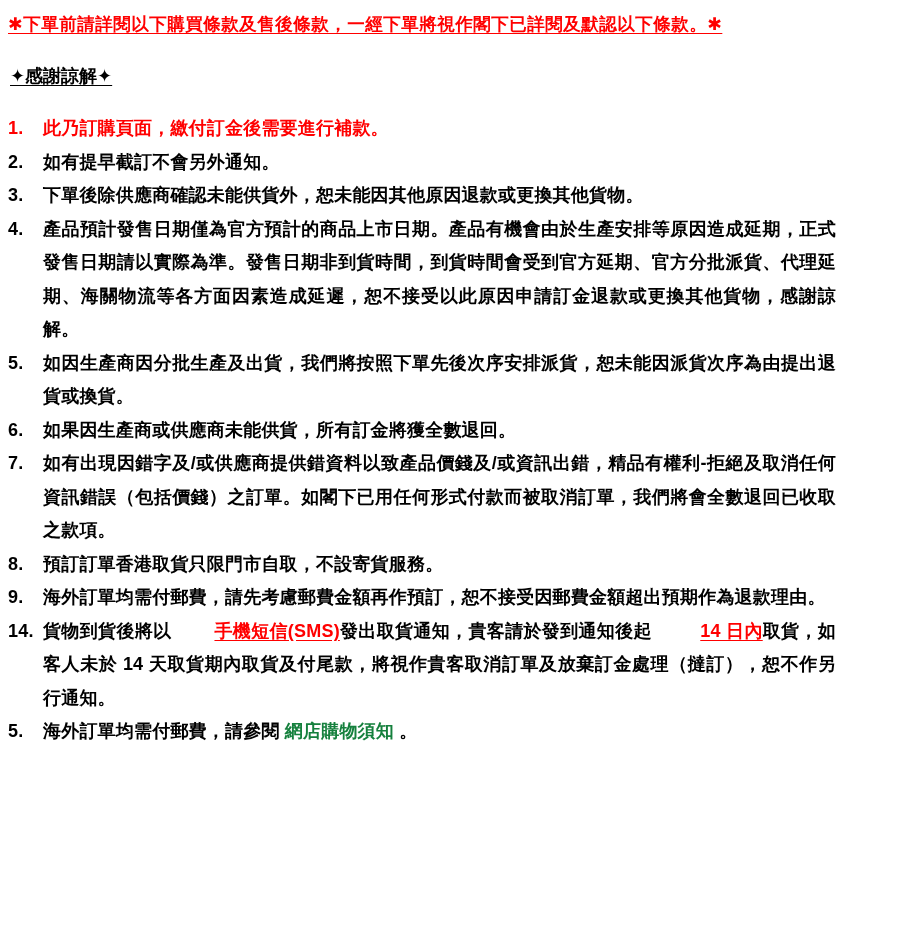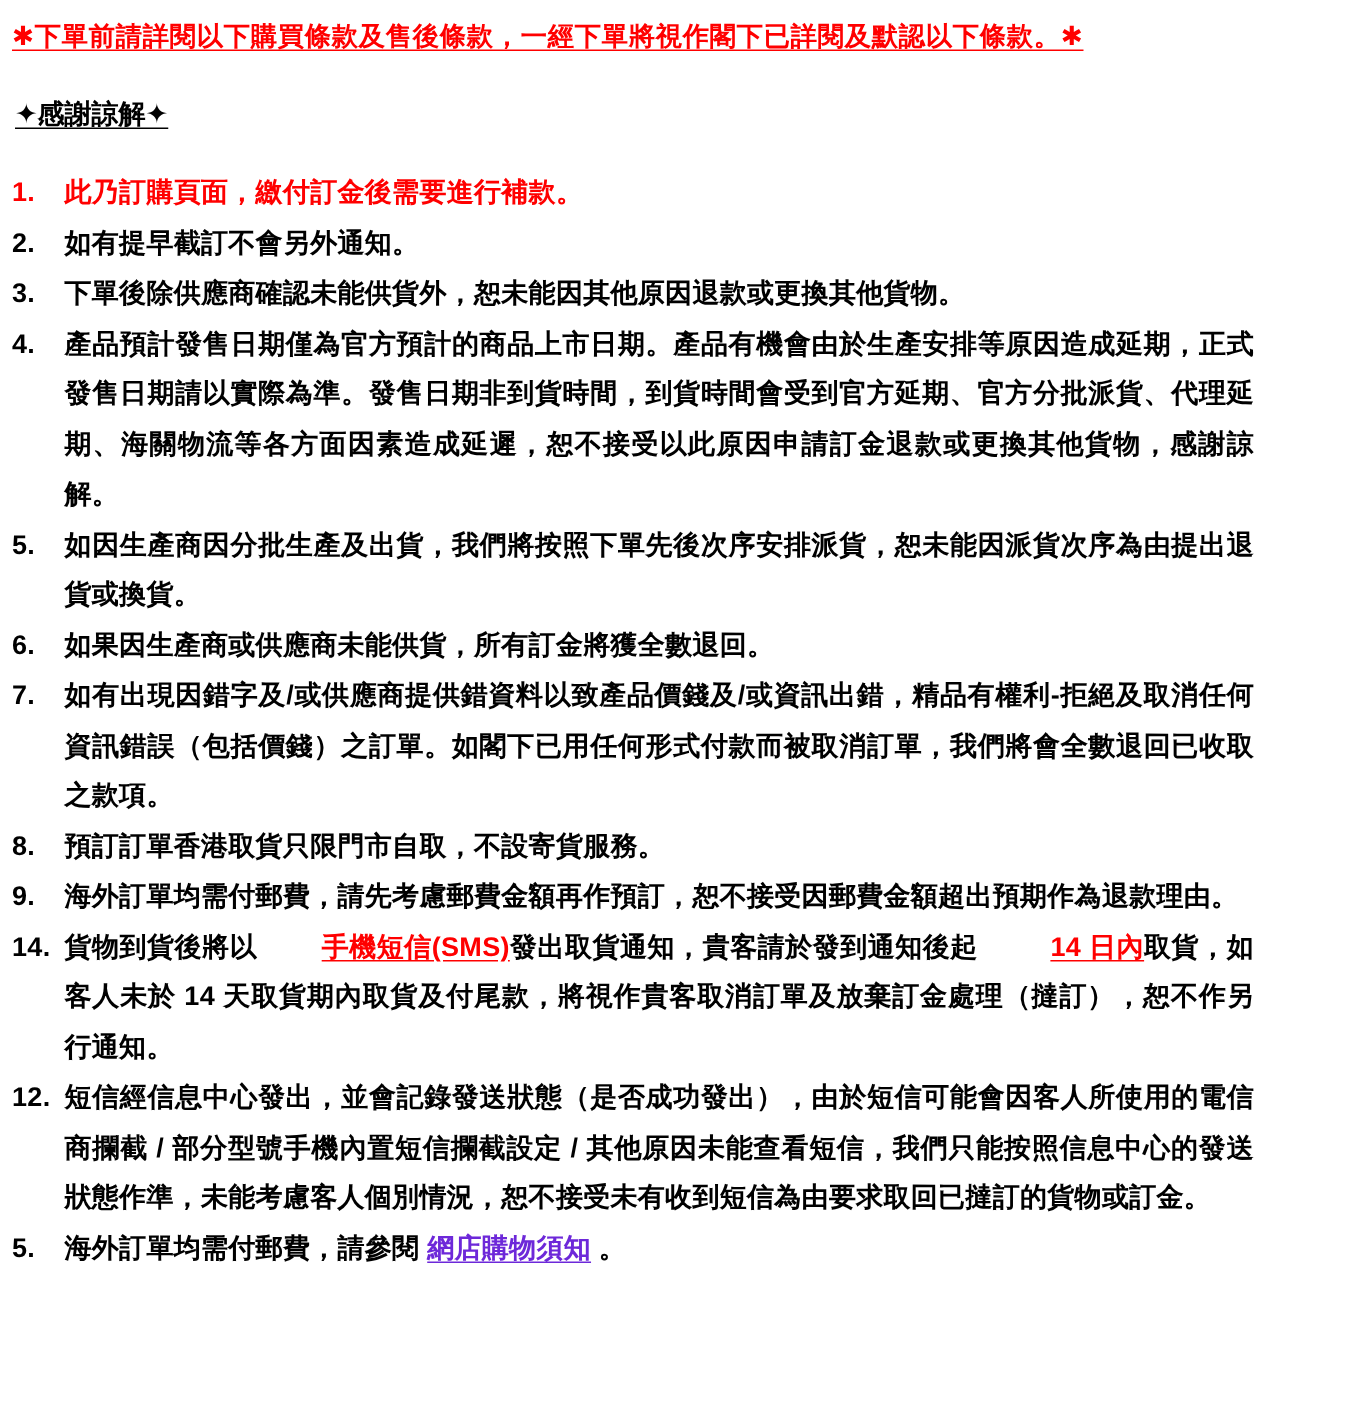--- a/index.html
+++ b/index.html
@@ -61,22 +61,21 @@
   .term-item.red .text span {
     color: #ff0000;
   }
   .seg-red-underline {
     color: #ff0000;
     text-decoration: underline;
     text-underline-offset: 3px;
     margin-left: 43px;
   }
   .seg-link {
-    color: #6d28d9;
-    text-decoration: underline;
+    color: #15803d;
     text-underline-offset: 3px;
     cursor: pointer;
   }
 </style>
 </head>
 <body>
 
 <div class="page">
   <div class="doc-title">✱下單前請詳閱以下購買條款及售後條款，一經下單將視作閣下已詳閱及默認以下條款。✱</div>
 
@@ -117,21 +116,17 @@
       </div>
       <div class="term-item">
         <span class="num">9.</span>
         <span class="text"><span>海外訂單均需付郵費，請先考慮郵費金額再作預訂，恕不接受因郵費金額超出預期作為退款理由。</span></span>
       </div>
       <div class="term-item">
         <span class="num">14.</span>
         <span class="text"><span>貨物到貨後將以</span><span class="seg-red-underline">手機短信(SMS)</span><span>發出取貨通知，貴客請於發到通知後起 </span><span class="seg-red-underline">14 日內</span><span>取貨，如客人未於 14 天取貨期內取貨及付尾款，將視作貴客取消訂單及放棄訂金處理（撻訂），恕不作另行通知。</span></span>
       </div>
       <div class="term-item">
-        <span class="num">12.</span>
-        <span class="text"><span>短信經信息中心發出，並會記錄發送狀態（是否成功發出），由於短信可能會因客人所使用的電信商攔截 / 部分型號手機內置短信攔截設定 / 其他原因未能查看短信，我們只能按照信息中心的發送狀態作準，未能考慮客人個別情況，恕不接受未有收到短信為由要求取回已撻訂的貨物或訂金。</span></span>
-      </div>
-      <div class="term-item">
         <span class="num">5.</span>
         <span class="text"><span>海外訂單均需付郵費，請參閱 </span><span class="seg-link">網店購物須知</span><span> 。</span></span>
       </div>
     </div>
 </div>
 
 </body></html>

